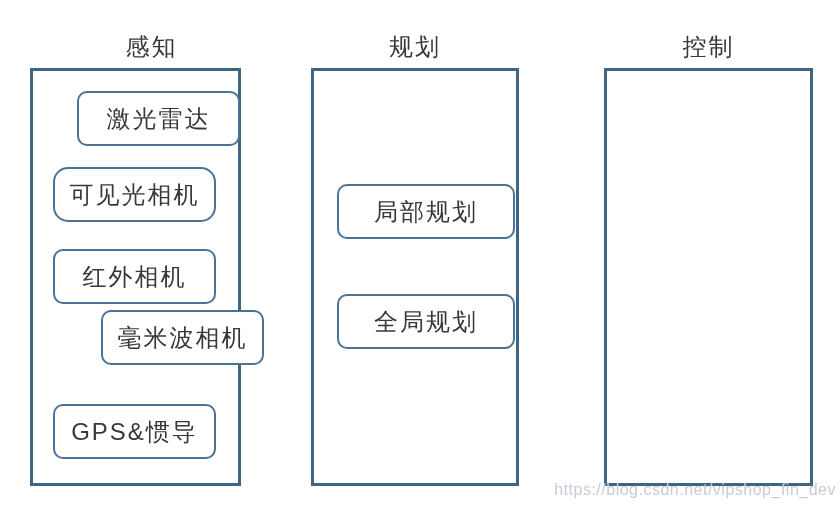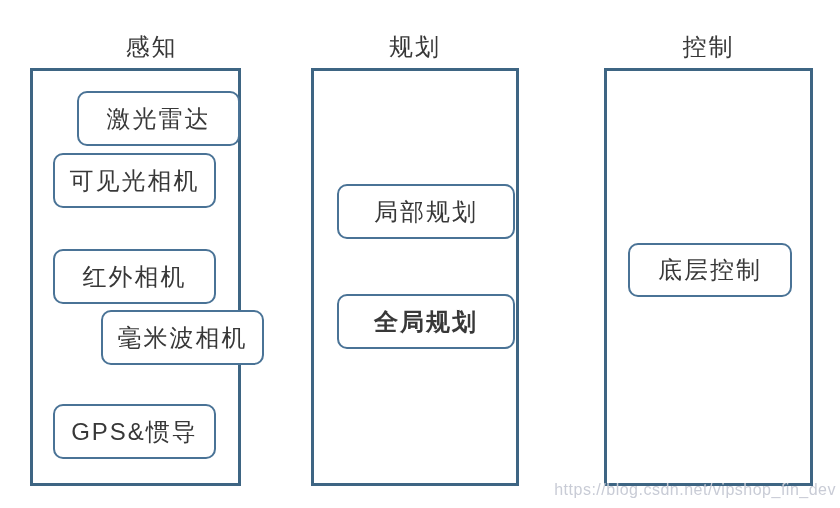--- a/index.html
+++ b/index.html
@@ -53,28 +53,28 @@
   
   .title-1{left:46px;width:211px;}
   .title-2{left:311px;width:208px;}
   .title-3{left:604px;width:209px;}
   .box-1{left:30px;width:211px;}
   .box-2{left:311px;width:208px;}
   .box-3{left:604px;width:209px;}
   
   .n-c1{left:53px;width:163px;height:55px;}
   .n-c1-0{top:91px;margin-left:24px;}
-  .n-c1-1{top:153px;}
+  .n-c1-1{top:167px;border-radius:15px;}
   .n-c1-2{top:249px;}
   .n-c1-3{top:310px;margin-left:48px;}
   .n-c1-4{top:404px;}
   
   .n-c2{left:337px;width:178px;height:55px;}
   .n-c2-0{top:184px;}
-  .n-c2-1{top:294px;font-weight:bold;}
+  .n-c2-1{top:294px;}
   
   .n-c3{left:628px;width:164px;height:54px;top:243px;}
   .watermark{
     position:absolute;
     right:4px;top:481px;
     font-size:16px;
     letter-spacing:0.5px;
     color:var(--watermark);
     z-index:4;
     white-space:nowrap;
@@ -95,17 +95,16 @@
 
   <div class="node n-c1 n-c1-0">激光雷达</div>
   <div class="node n-c1 n-c1-1">可见光相机</div>
   <div class="node n-c1 n-c1-2">红外相机</div>
   <div class="node n-c1 n-c1-3">毫米波相机</div>
   <div class="node n-c1 n-c1-4">GPS&amp;惯导</div>
 
   <div class="node n-c2 n-c2-0">局部规划</div>
   <div class="node n-c2 n-c2-1">全局规划</div>
 
-  <div class="node n-c3">底层控制</div>
 
   <div class="watermark">https://blog.csdn.net/vipshop_fin_dev</div>
 
 </div>
 
 </body></html>

